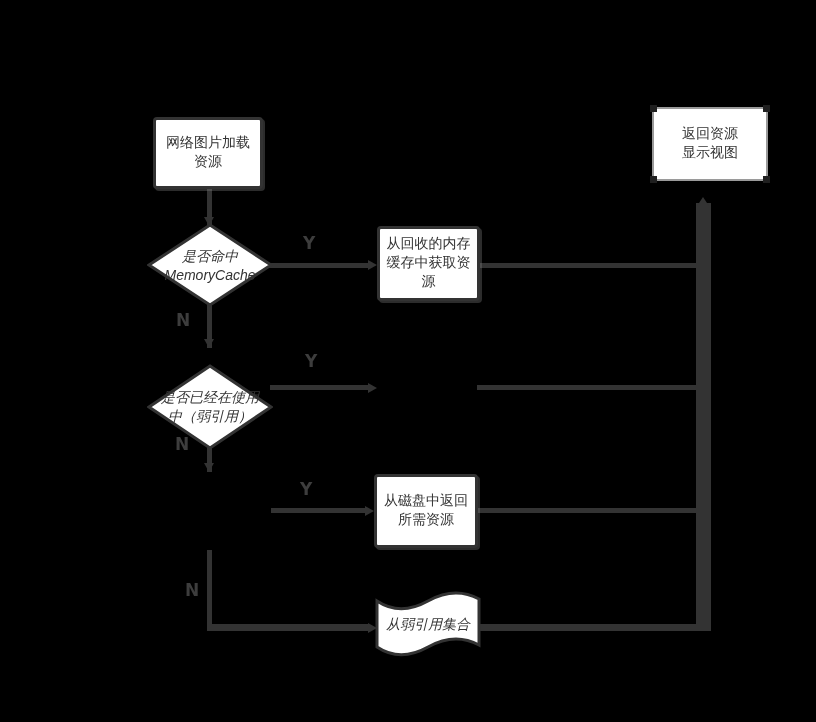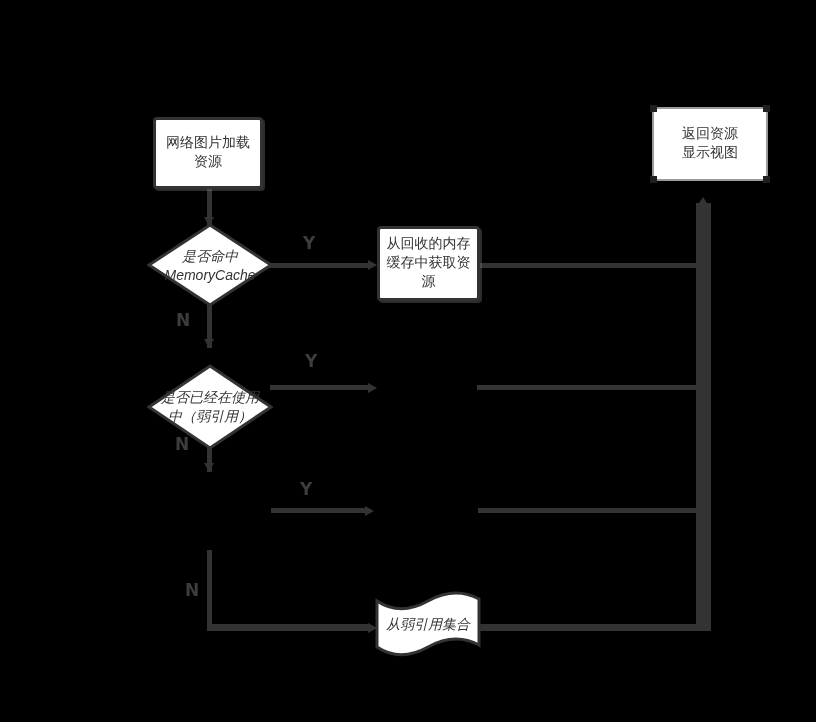--- a/index.html
+++ b/index.html
@@ -134,20 +134,24 @@
 资源</span>
   </div>
 
   <div class="node" style="left:377px;top:226px;width:103px;height:75px;">
     <span>从回收的内存
 缓存中获取资
 源</span>
   </div>
 
 
+  <div class="node" style="left:374px;top:474px;width:104px;height:74px;">
+    <span>从磁盘中返回
+所需资源</span>
+  </div>
 
   <div class="node selected" style="left:652px;top:107px;width:116px;height:74px;">
     <span class="handle" style="left:-4px;top:-4px;"></span>
     <span class="handle" style="right:-4px;top:-4px;"></span>
     <span class="handle" style="left:-4px;bottom:-4px;"></span>
     <span class="handle" style="right:-4px;bottom:-4px;"></span>
     <span>返回资源
 显示视图</span>
   </div>
 

